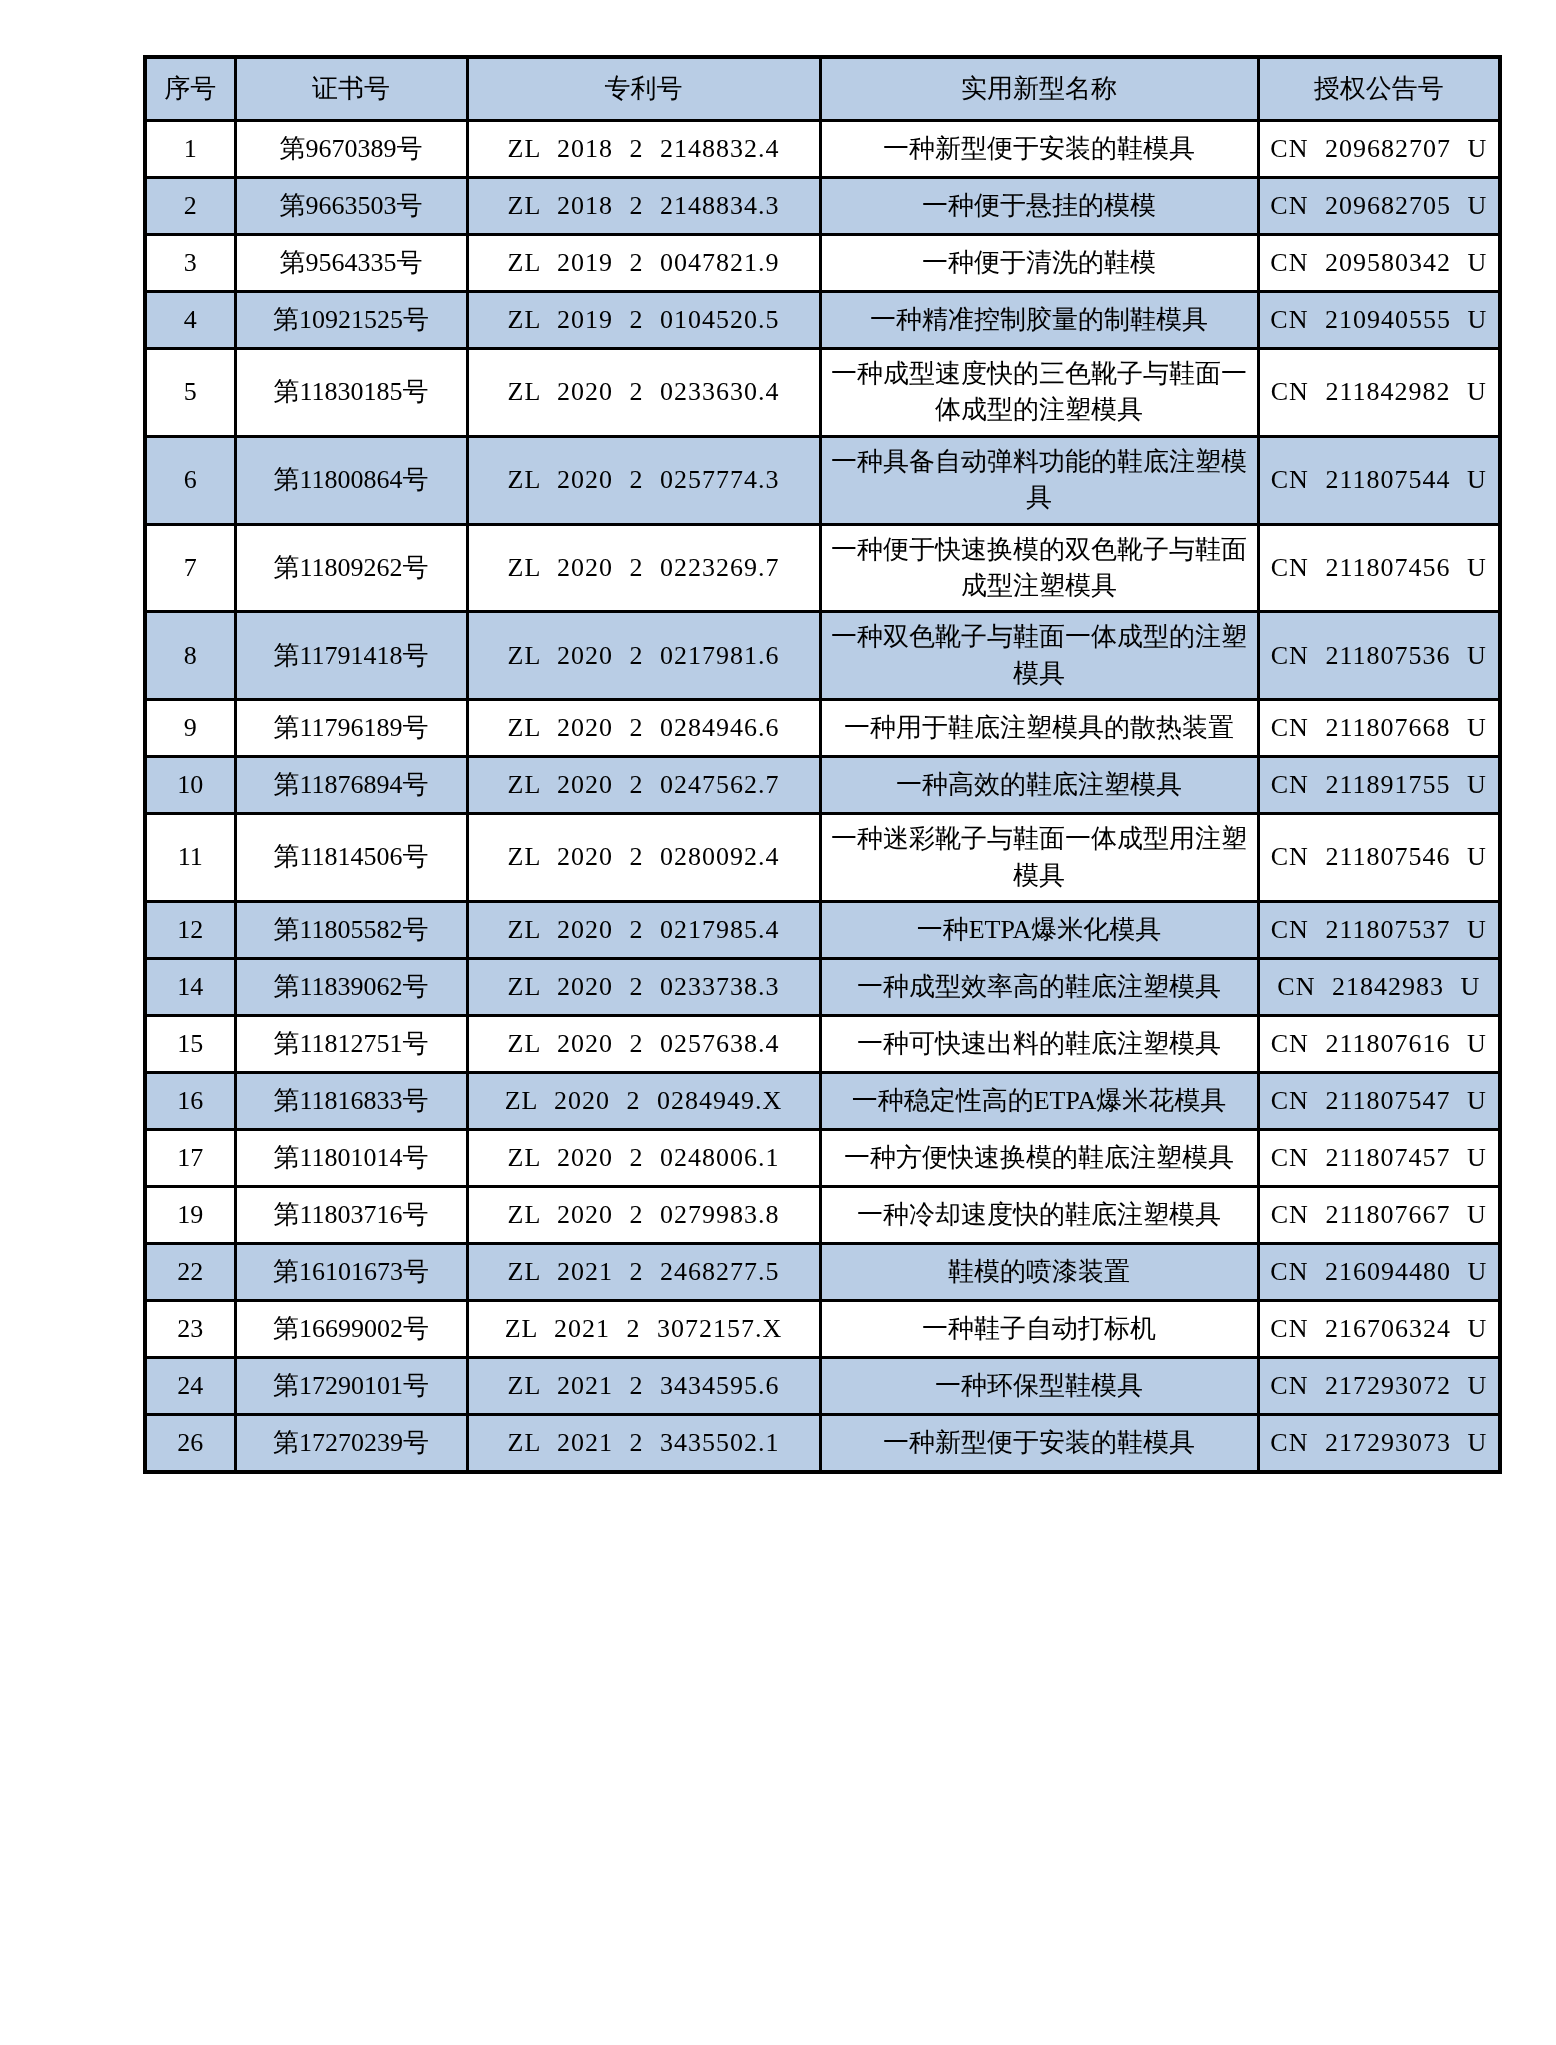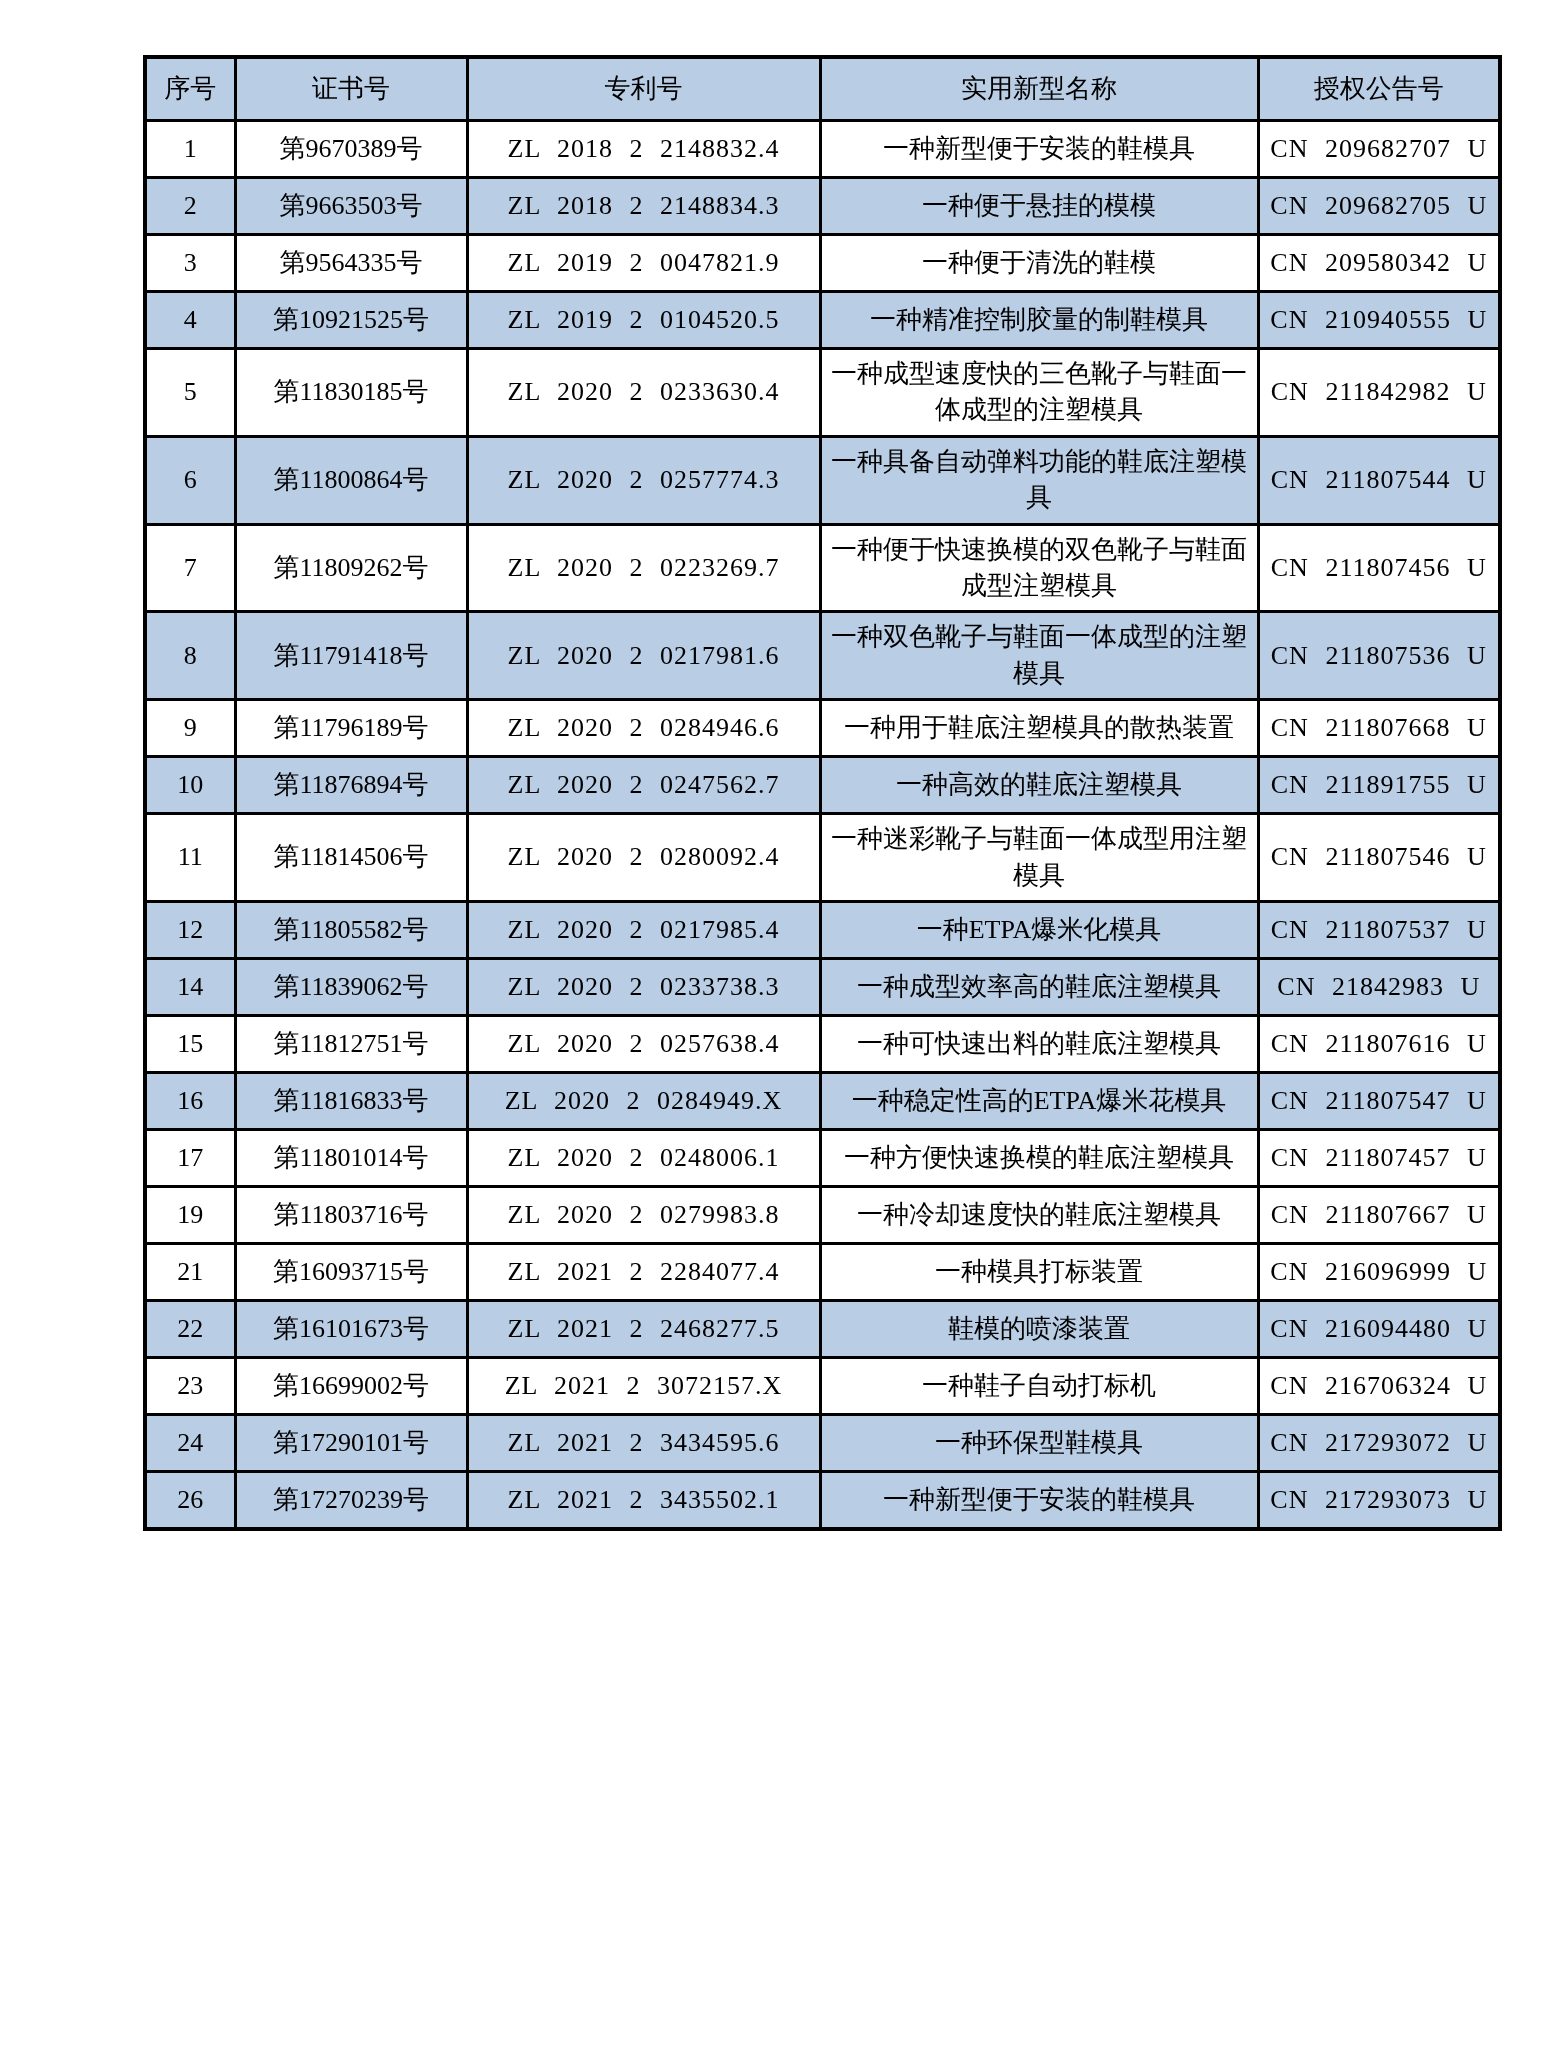--- a/index.html
+++ b/index.html
@@ -199,27 +199,20 @@
           <td class="cell-name">一种方便快速换模的鞋底注塑模具</td>
           <td class="cell-publication">CN 211807457 U</td>
         </tr>
         <tr>
           <td class="cell-index">19</td>
           <td class="cell-certificate">第11803716号</td>
           <td class="cell-patent">ZL 2020 2 0279983.8</td>
           <td class="cell-name">一种冷却速度快的鞋底注塑模具</td>
           <td class="cell-publication">CN 211807667 U</td>
         </tr>
-        <tr>
-          <td class="cell-index">21</td>
-          <td class="cell-certificate">第16093715号</td>
-          <td class="cell-patent">ZL 2021 2 2284077.4</td>
-          <td class="cell-name">一种模具打标装置</td>
-          <td class="cell-publication">CN 216096999 U</td>
-        </tr>
         <tr class="alt">
           <td class="cell-index">22</td>
           <td class="cell-certificate">第16101673号</td>
           <td class="cell-patent">ZL 2021 2 2468277.5</td>
           <td class="cell-name">鞋模的喷漆装置</td>
           <td class="cell-publication">CN 216094480 U</td>
         </tr>
         <tr>
           <td class="cell-index">23</td>
           <td class="cell-certificate">第16699002号</td>

